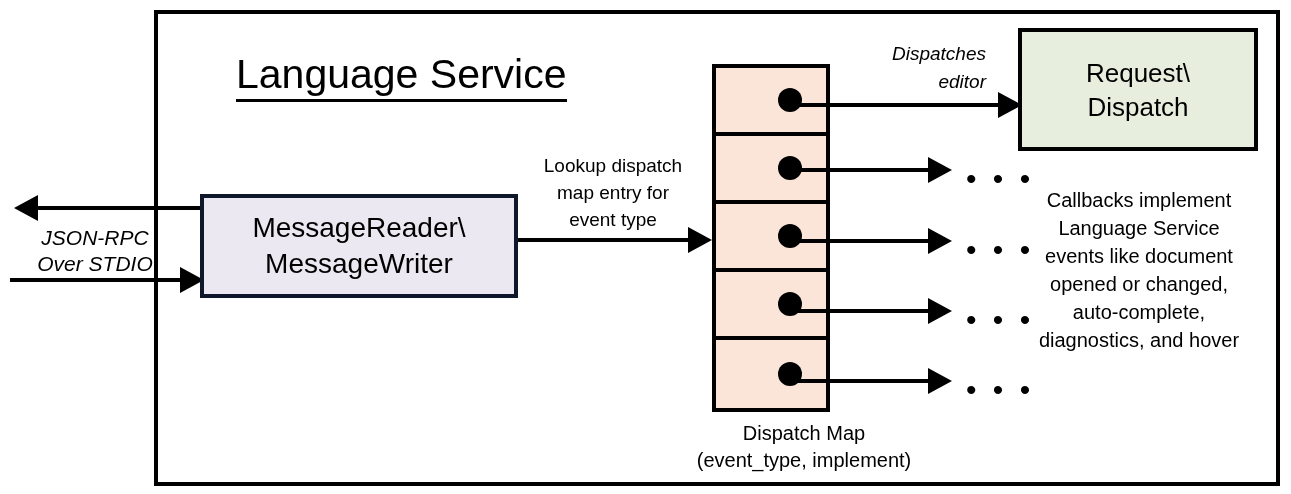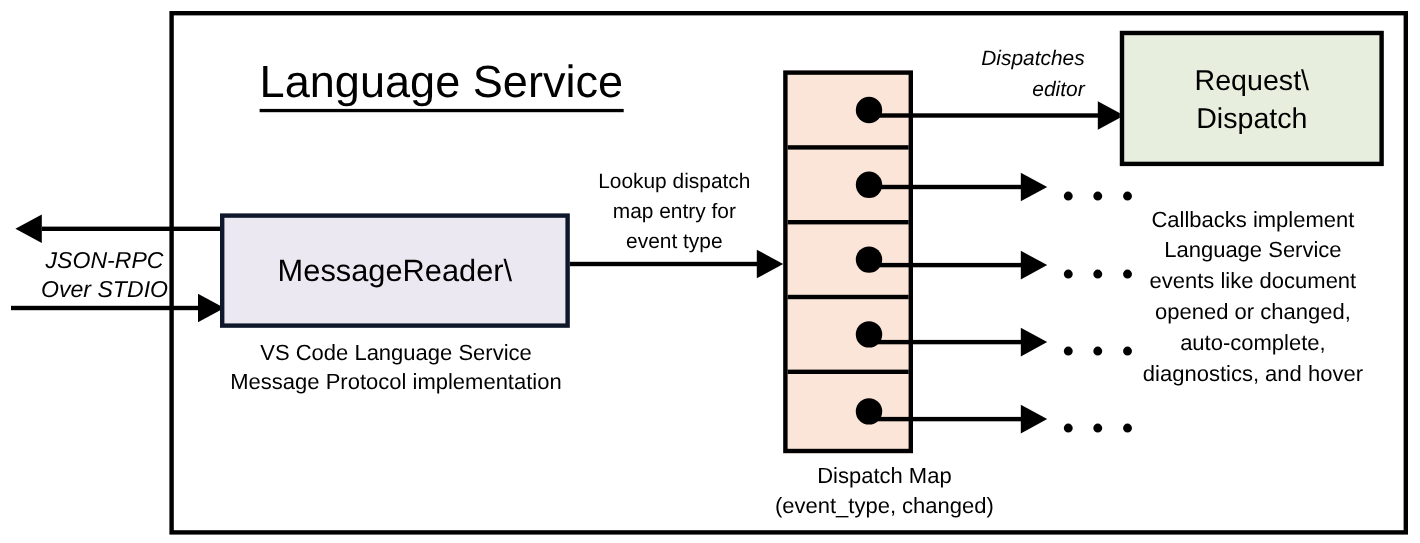--- a/index.html
+++ b/index.html
@@ -204,24 +204,21 @@
   <div class="abs hline" style="left:10px; top:278px; width:176px;"></div>
   <div class="abs arrow-right" style="left:180px; top:267px;"></div>
 
   <div id="jsonrpc-label" class="abs">
     <div>JSON-RPC</div>
     <div>Over STDIO</div>
   </div>
 
   <div id="msg-box" class="abs">
     <div>MessageReader\</div>
-  </div>
-  <div id="msg-caption" class="abs">
-    <div>VS Code Language Service</div>
-    <div>Message Protocol implementation</div>
+    <div>MessageWriter</div>
   </div>
 
   <div class="abs hline" style="left:518px; top:238px; width:172px;"></div>
   <div class="abs arrow-right" style="left:688px; top:227px;"></div>
   <div id="lookup-label" class="abs">
     <div>Lookup dispatch</div>
     <div>map entry for</div>
     <div>event type</div>
   </div>
 
@@ -237,21 +234,21 @@
       </div>
     <div class="dm-row">
         <span class="dm-dot"></span>
       </div>
     <div class="dm-row">
         <span class="dm-dot"></span>
       </div>
   </div>
   <div id="dispatch-caption" class="abs">
     <div>Dispatch Map</div>
-    <div>(event_type, changed)</div>
+    <div>(event_type, implement)</div>
   </div>
 
   <div class="abs hline" style="left:782px; top:103px; width:222px;"></div>
   <div class="abs arrow-right" style="left:998px; top:92px;"></div>
   <div id="dispatch-label" class="abs">
     <div>Dispatches</div>
     <div>editor</div>
   </div>
 
   <div class="abs hline" style="left:782px; top:168px; width:152px;"></div>

